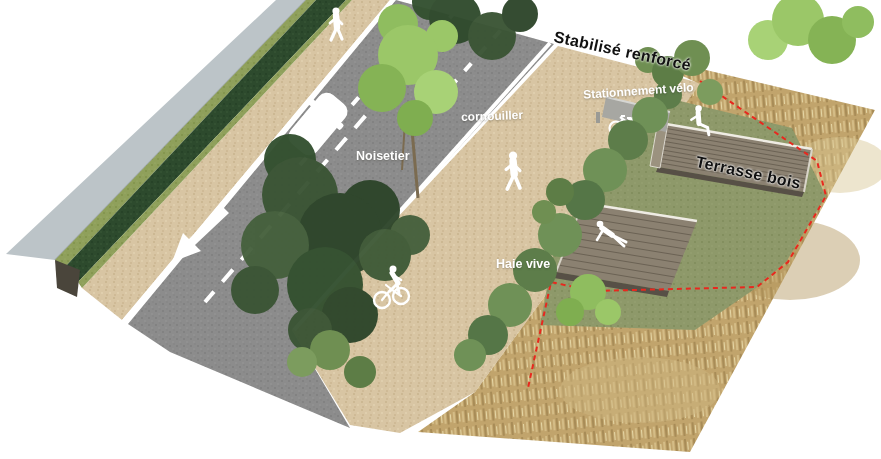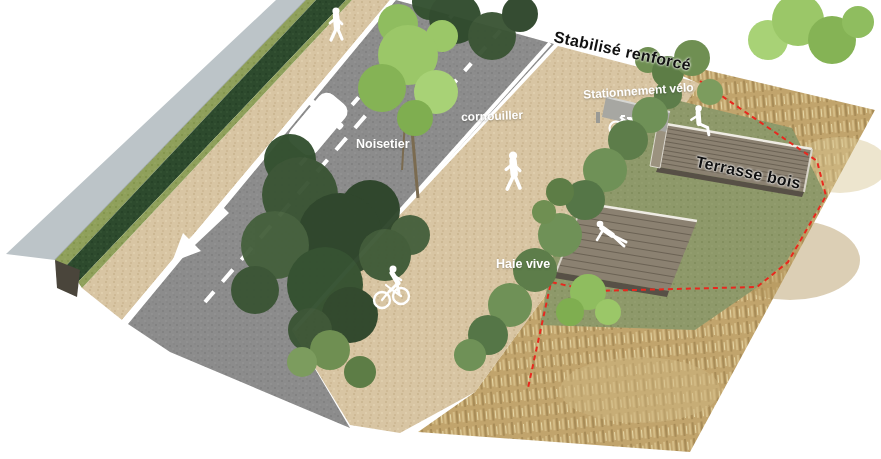--- a/index.html
+++ b/index.html
@@ -5,21 +5,21 @@
   html,body{margin:0;padding:0;background:#fff;}
   #stage{position:relative;width:881px;height:459px;background:#ffffff;overflow:hidden;
          font-family:"Liberation Sans",sans-serif;}
   #plan-svg{position:absolute;left:0;top:0;}
   .anno{position:absolute;font-weight:700;white-space:nowrap;pointer-events:none;}
   .anno.dark{color:#111;font-size:15px;letter-spacing:.3px;text-shadow:0 0 3px #fff,0 0 2px #fff;}
   .anno.light{color:#fff;font-size:12.5px;text-shadow:0 1px 2px rgba(40,40,30,.35);}
   #lbl-stabilise{left:556px;top:28px;transform:rotate(12deg);transform-origin:left top;font-size:16px;}
   #lbl-velo{left:583px;top:84px;transform:rotate(-4deg);font-size:12px;}
   #lbl-cornouiller{left:461px;top:109px;transform:rotate(-2deg);font-size:12px;}
-  #lbl-noisetier{left:356px;top:137px;}
+  #lbl-noisetier{left:356px;top:149px;}
   #lbl-terrasse{left:698px;top:153px;transform:rotate(12deg);transform-origin:left top;font-size:16px;}
   #lbl-haie{left:496px;top:257px;text-align:right;}
 </style>
 </head>
 <body>
 
 <div id="stage">
 
 <svg id="plan-svg" width="881" height="459" viewBox="0 0 881 459">
   <defs>

